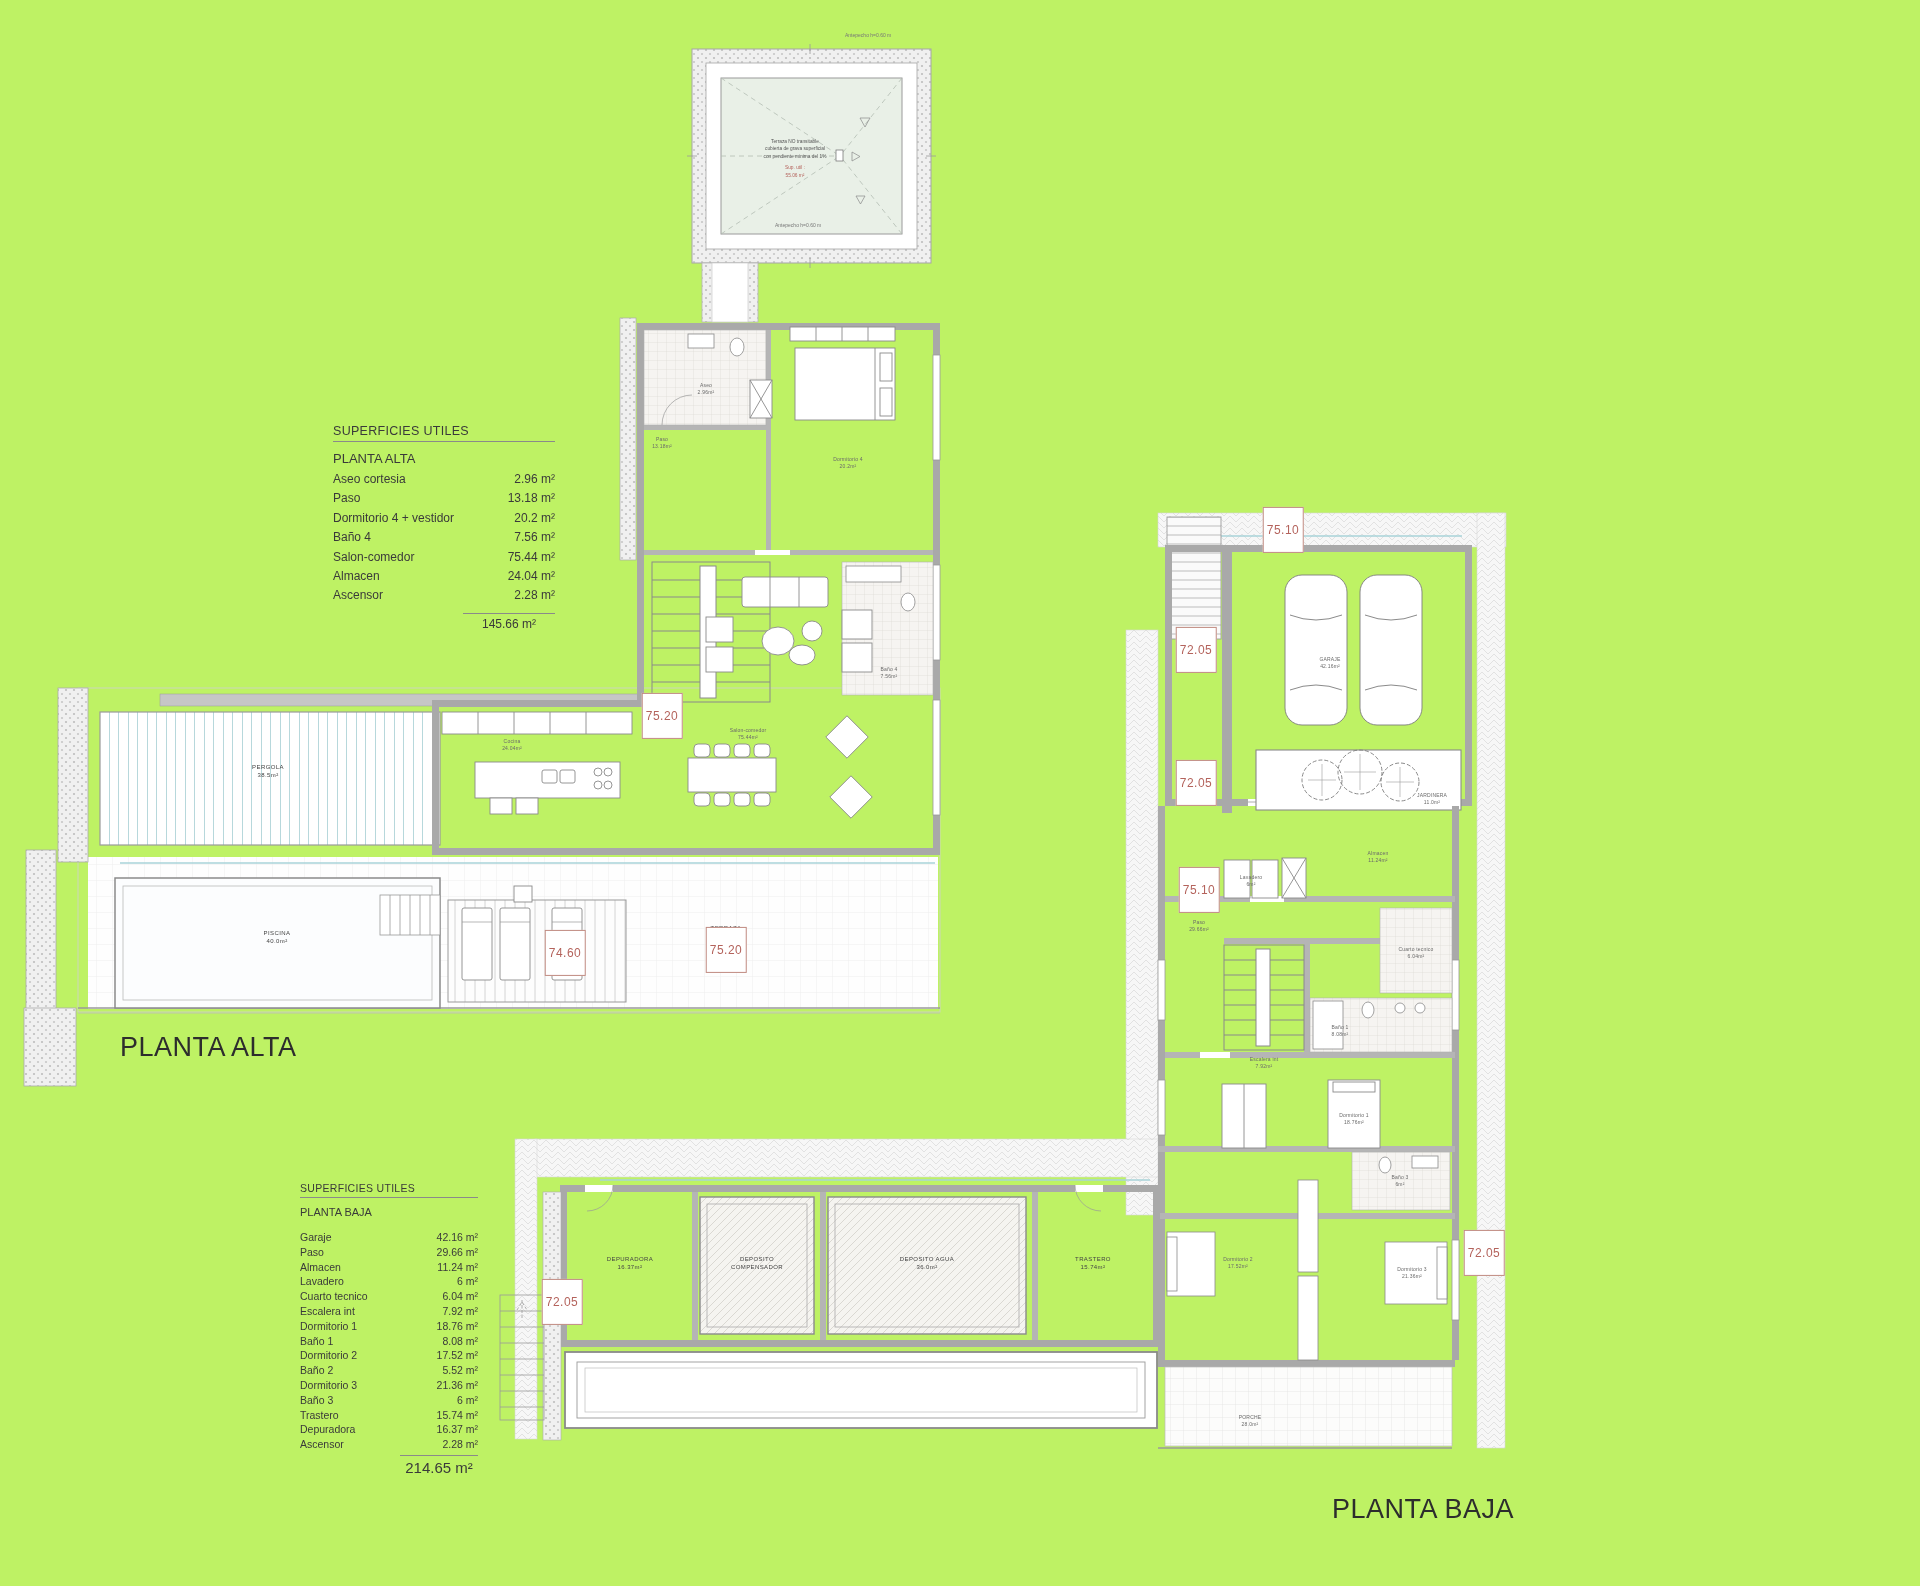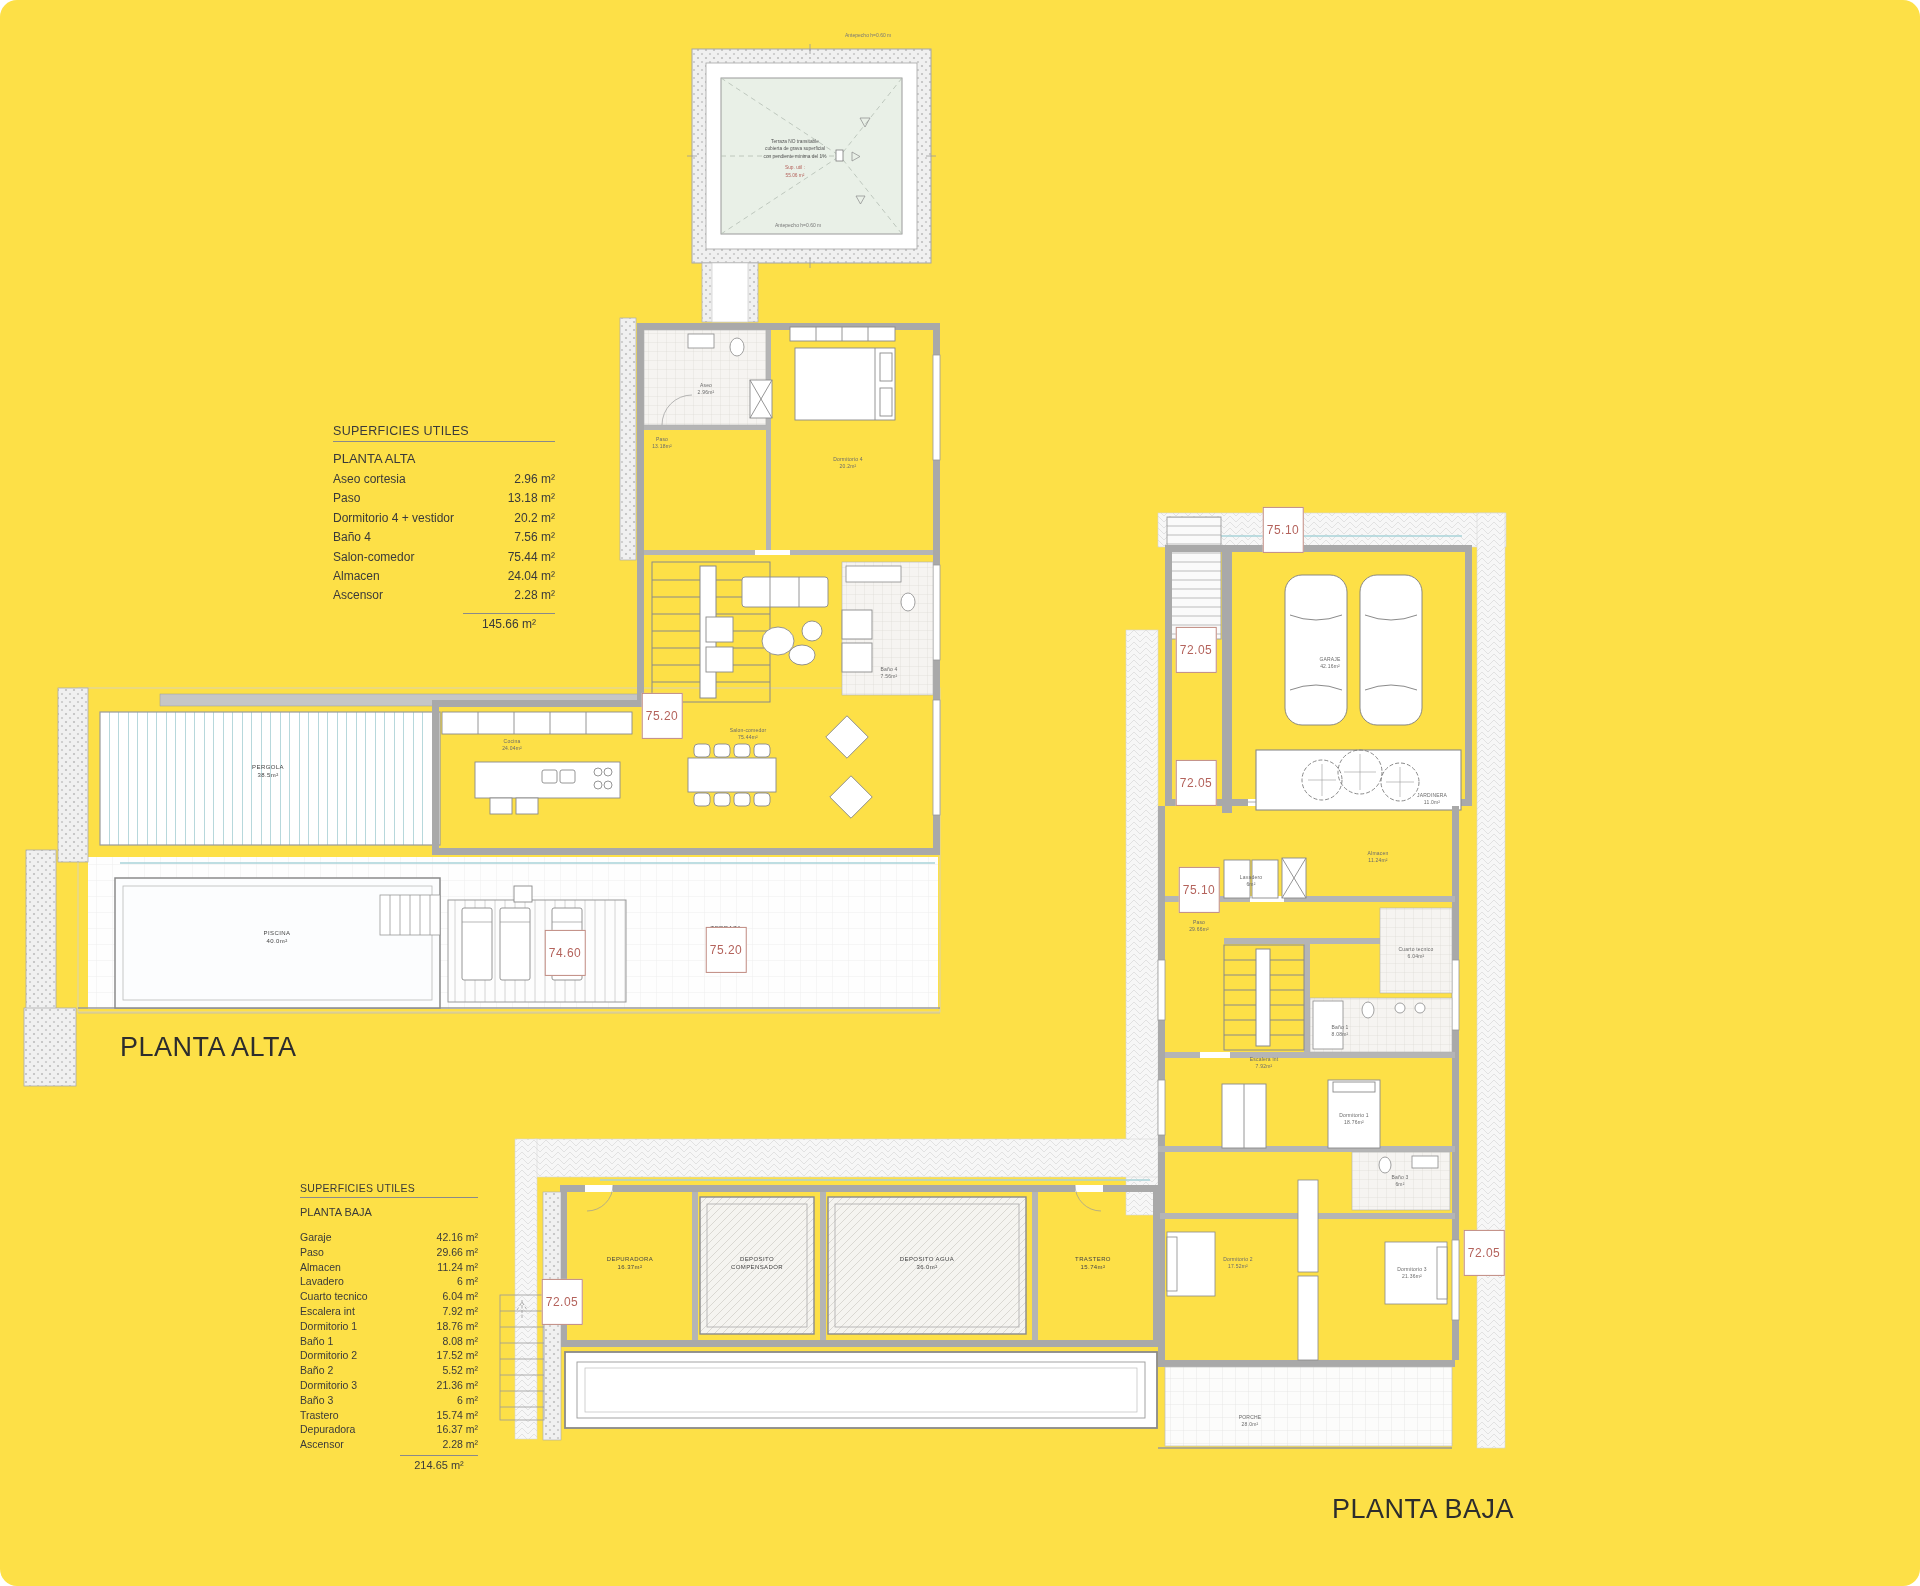--- a/index.html
+++ b/index.html
@@ -1,17 +1,17 @@
 <!DOCTYPE html>
 <html><head>
 <meta charset="utf-8">
 <style>
   html,body{margin:0;padding:0;background:#fff;}
-  .sheet{position:relative;width:1920px;height:1586px;background:#fde047;overflow:hidden;
-         font-family:"Liberation Sans", sans-serif;border-radius:17px;}
+  .sheet{position:relative;width:1920px;height:1586px;background:#bef264;overflow:hidden;
+         font-family:"Liberation Sans", sans-serif;}
   svg{position:absolute;left:0;top:0;}
   
   .lbl{position:absolute;transform:translate(-50%,-50%);font-size:6px;color:#4a4a4a;
        text-align:center;white-space:pre-line;line-height:1.3;letter-spacing:.4px;}
   .lbl.tiny{font-size:5px;color:#6a6a6a;letter-spacing:.2px;}
   .lbl.room{font-size:6px;color:#444;}
   .lbl.tag{font-size:12px;color:#b4635c;border:1px solid #c08a80;background:#fff;
            padding:14px 3px;white-space:nowrap;letter-spacing:.5px;line-height:1.35;}
   
   .area-table{position:absolute;color:#3a3a3a;}
@@ -25,21 +25,21 @@
   .area-table .t-total span{border-top:1px solid #8a8a8a;padding-top:3px;text-align:center;}
   .tbl-alta{left:333px;top:424px;width:222px;}
   .tbl-alta .trow{font-size:12px;line-height:19.4px;}
   .tbl-alta .t-total{margin-top:7px;font-size:12px;}
   .tbl-alta .t-total span{min-width:92px;}
   .tbl-baja{left:300px;top:1182px;width:178px;}
   .tbl-baja .t-title{font-size:10.5px;}
   .tbl-baja .t-sub{font-size:11px;margin-top:8px;}
   .tbl-baja .t-rows{margin-top:12px;}
   .tbl-baja .trow{font-size:10.5px;line-height:14.8px;}
-  .tbl-baja .t-total{margin-top:3px;font-size:11px;}
+  .tbl-baja .t-total{margin-top:3px;font-size:15px;}
   .tbl-baja .t-total span{min-width:78px;}
   .plan-title{position:absolute;font-size:27px;color:#2d2d2d;letter-spacing:.5px;}
   .roof-note{position:absolute;width:130px;left:730px;top:138px;text-align:center;
              font-size:4.8px;color:#555;line-height:1.55;}
   .roof-note .rn-red{color:#b4635c;margin-top:4px;}
   .roof-edge-note{position:absolute;font-size:5px;color:#777;}
 </style>
 </head>
 <body>
 

